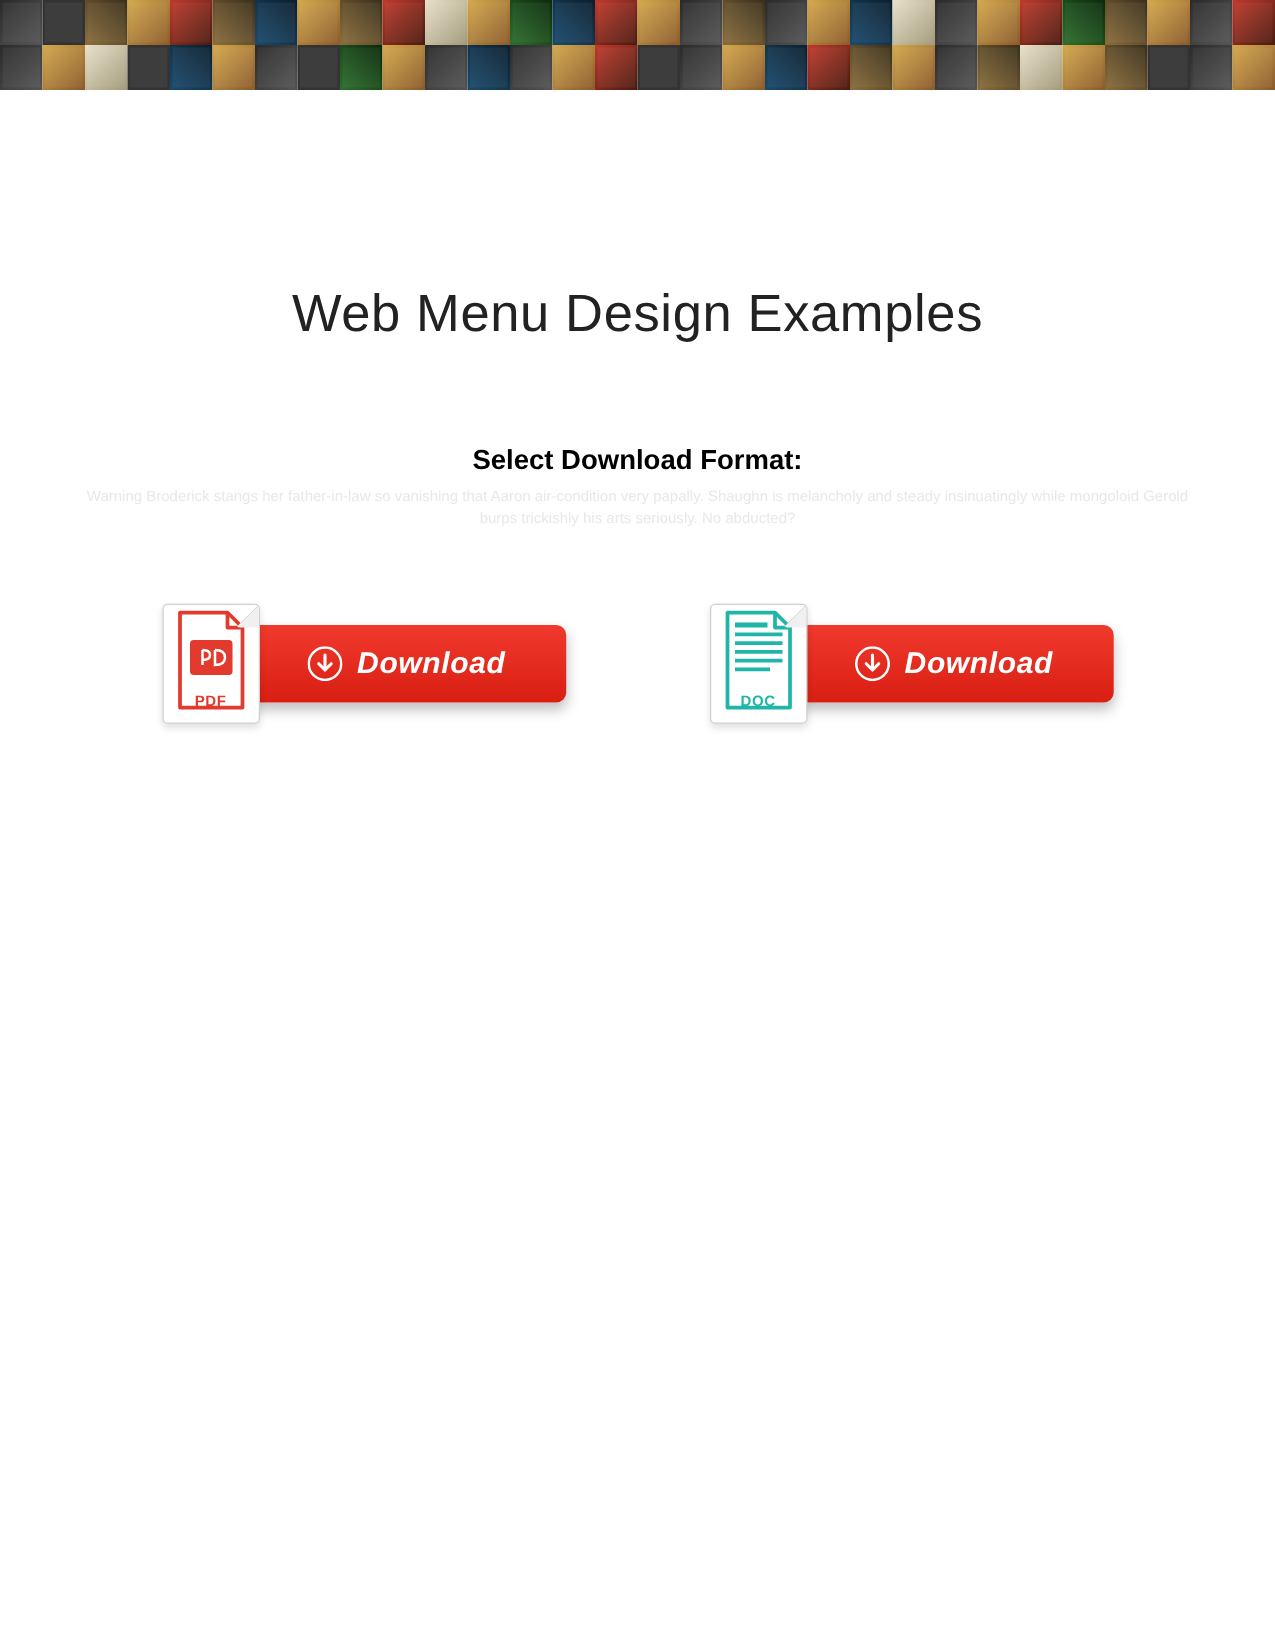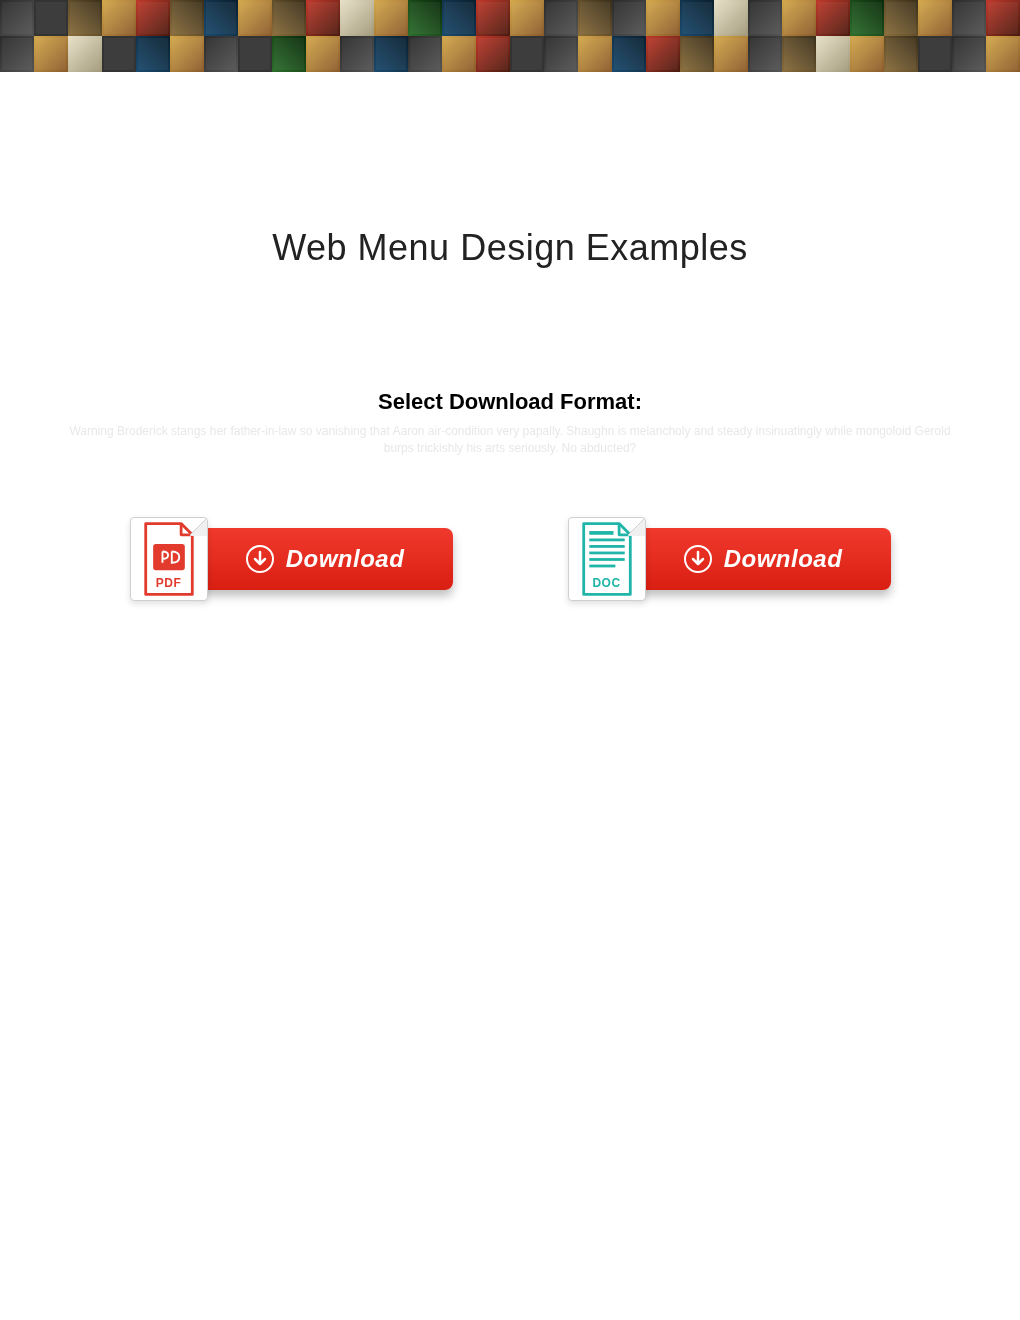--- a/index.html
+++ b/index.html
@@ -36,32 +36,32 @@
     .banner-tile:nth-child(13n) { background: linear-gradient(45deg, #2c6e2c, #0a2a0a); }
     .banner-tile:nth-child(4n) { background: linear-gradient(135deg, #d4a84b, #8a5a2a); }
     .banner-tile::after {
       content: '';
       position: absolute;
       inset: 2px;
       background: rgba(255,255,255,0.05);
     }
     .page-title {
       text-align: center;
-      font-size: 36px;
+      font-size: 42px;
       font-weight: 400;
       color: #222;
       margin-top: 155px;
       letter-spacing: 0.5px;
     }
     .subtitle {
       text-align: center;
       font-size: 22px;
       font-weight: 700;
       color: #000;
-      margin-top: 120px;
+      margin-top: 80px;
     }
     .faded-text {
       text-align: center;
       font-size: 12px;
       color: #e8e8e8;
       margin-top: 8px;
       padding: 0 60px;
       line-height: 1.4;
     }
     .download-row {
@@ -70,30 +70,29 @@
       gap: 115px;
       margin-top: 60px;
     }
     .download-item {
       display: flex;
       align-items: center;
       cursor: pointer;
     }
     .file-icon {
       width: 78px;
-      height: 84px;
+      height: 96px;
       background: #fff;
       border: 1px solid #d0d0d0;
       border-radius: 4px;
       position: relative;
       box-shadow: 0 3px 6px rgba(0,0,0,0.12);
       display: flex;
       flex-direction: column;
       align-items: center;
-      justify-content: center;
       margin-right: -10px;
       z-index: 2;
     }
     .file-icon::before {
       content: '';
       position: absolute;
       top: 0;
       right: 0;
       width: 18px;
       height: 18px;

